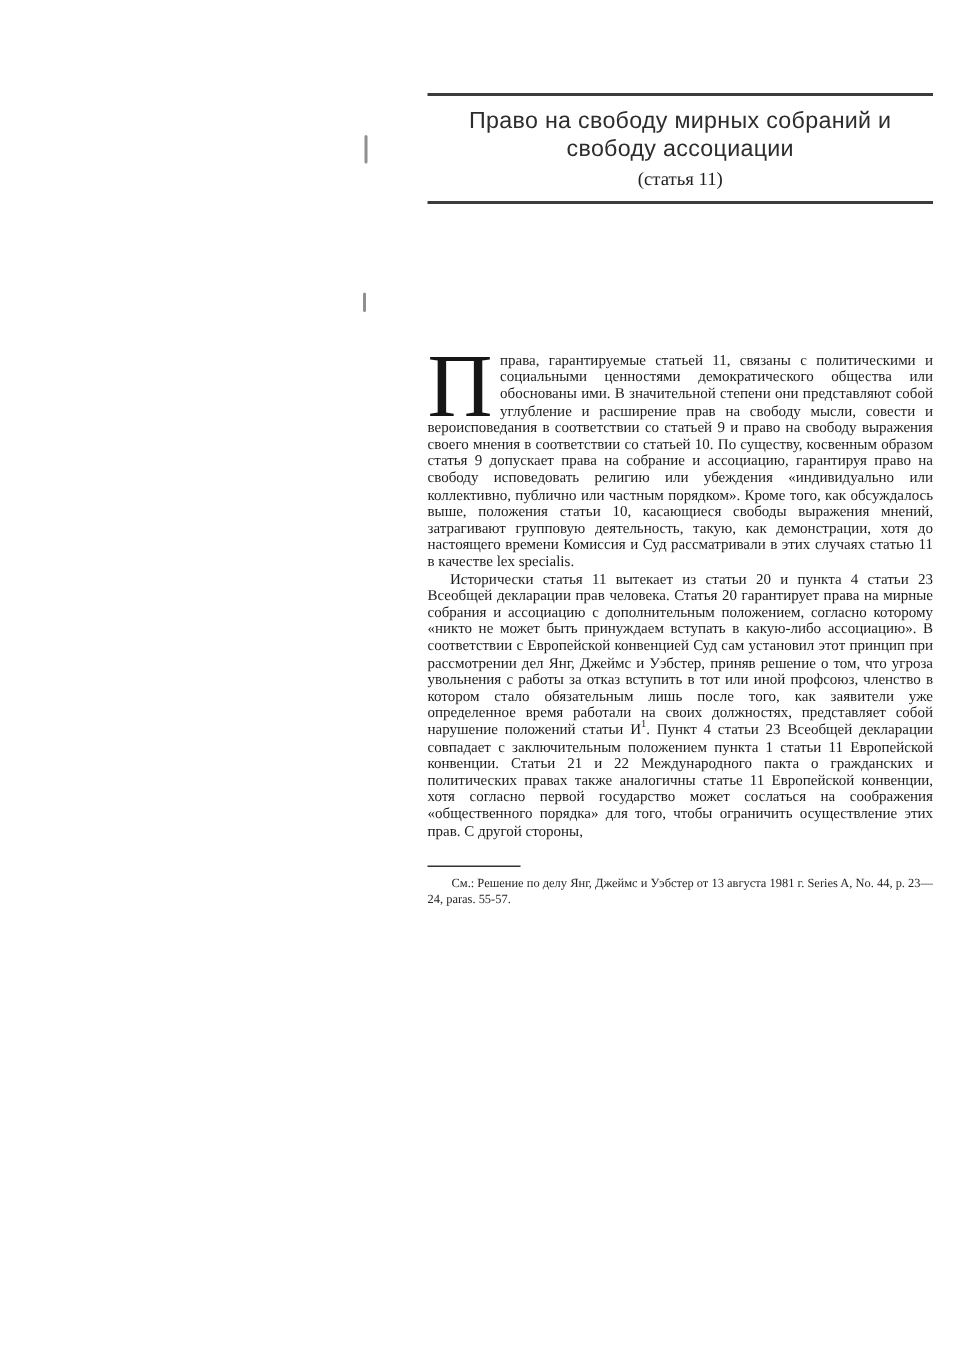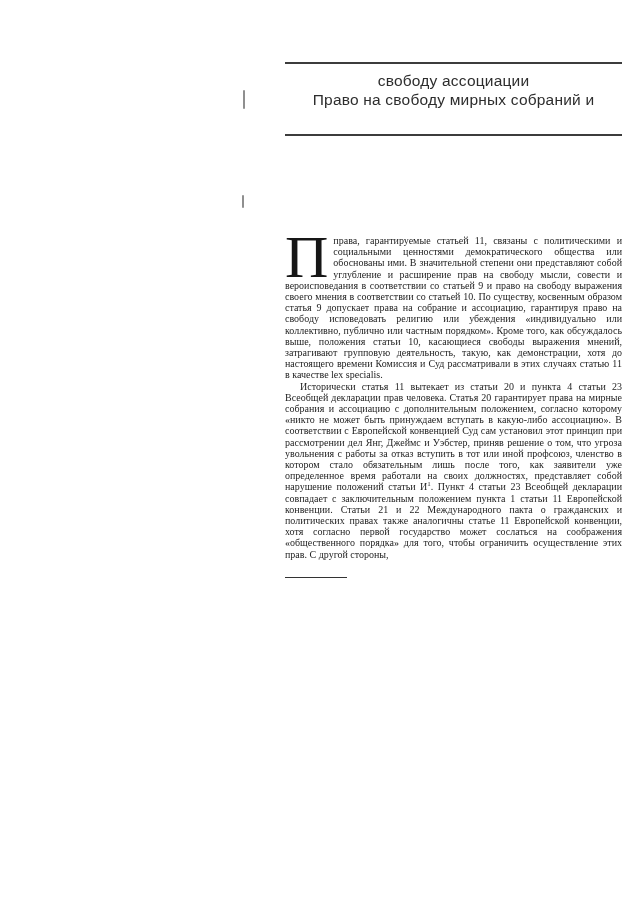--- a/index.html
+++ b/index.html
@@ -111,28 +111,30 @@
 
 <div class="page">
 
   <span class="scan-mark mark1"></span>
   <span class="scan-mark mark2"></span>
 
   <div class="rule rule-top"></div>
 
   <div class="title-block">
     <h1 class="chapter-title">
+      <span class="t-line">Право на свободу мирных собраний и</span>
       <span class="t-line">свободу ассоциации</span>
-      <span class="t-line">Право на свободу мирных собраний и</span>
     </h1>
+    <div class="chapter-subtitle">(статья 11)</div>
   </div>
 
   <div class="rule rule-bottom"></div>
 
   <div class="body-text">
     <p class="para"><span class="dropcap">П</span><span>права, гарантируемые статьей 11, связаны с политическими и социальными ценностями демократического общества или обоснованы ими. В значительной степени они представляют собой углубление и расширение прав на свободу мысли, совести и вероисповедания в соответствии со статьей 9 и право на свободу выражения своего мнения в соответствии со статьей 10. По существу, косвенным образом статья 9 допускает права на собрание и ассоциацию, гарантируя право на свободу исповедовать религию или убеждения «индивидуально или коллективно, публично или частным порядком». Кроме того, как обсуждалось выше, положения статьи 10, касающиеся свободы выражения мнений, затрагивают групповую деятельность, такую, как демонстрации, хотя до настоящего времени Комиссия и Суд рассматривали в этих случаях статью 11 в качестве </span><span class="italic">lex specialis</span><span>.</span></p>
     <p class="para para-indent"><span>Исторически статья 11 вытекает из статьи 20 и пункта 4 статьи 23 Всеобщей декларации прав человека. Статья 20 гарантирует права на мирные собрания и ассоциацию с дополнительным положением, согласно которому «никто не может быть принуждаем вступать в какую-либо ассоциацию». В соответствии с Европейской конвенцией Суд сам установил этот принцип при рассмотрении дел </span><span class="italic">Янг, Джеймс и Уэбстер</span><span>, приняв решение о том, что угроза увольнения с работы за отказ вступить в тот или иной профсоюз, членство в котором стало обязательным лишь после того, как заявители уже определенное время работали на своих должностях, представляет собой нарушение положений статьи И</span><sup class="fn-ref">1</sup><span>. Пункт 4 статьи 23 Всеобщей декларации совпадает с заключительным положением пункта 1 статьи 11 Европейской конвенции. Статьи 21 и 22 Международного пакта о гражданских и политических правах также аналогичны статье 11 Европейской конвенции, хотя согласно первой государство может сослаться на соображения «общественного порядка» для того, чтобы ограничить осуществление этих прав. С другой стороны,</span></p>
   </div>
 
   <div class="footnote-rule"></div>
 
+  <div class="footnote"><span>См.: Решение по делу </span><span class="italic">Янг, Джеймс и Уэбстер</span><span> от 13 августа 1981 г. Series A, No. 44, p. 23—24, paras. 55-57.</span></div>
 
 </div>
 
 </body></html>

